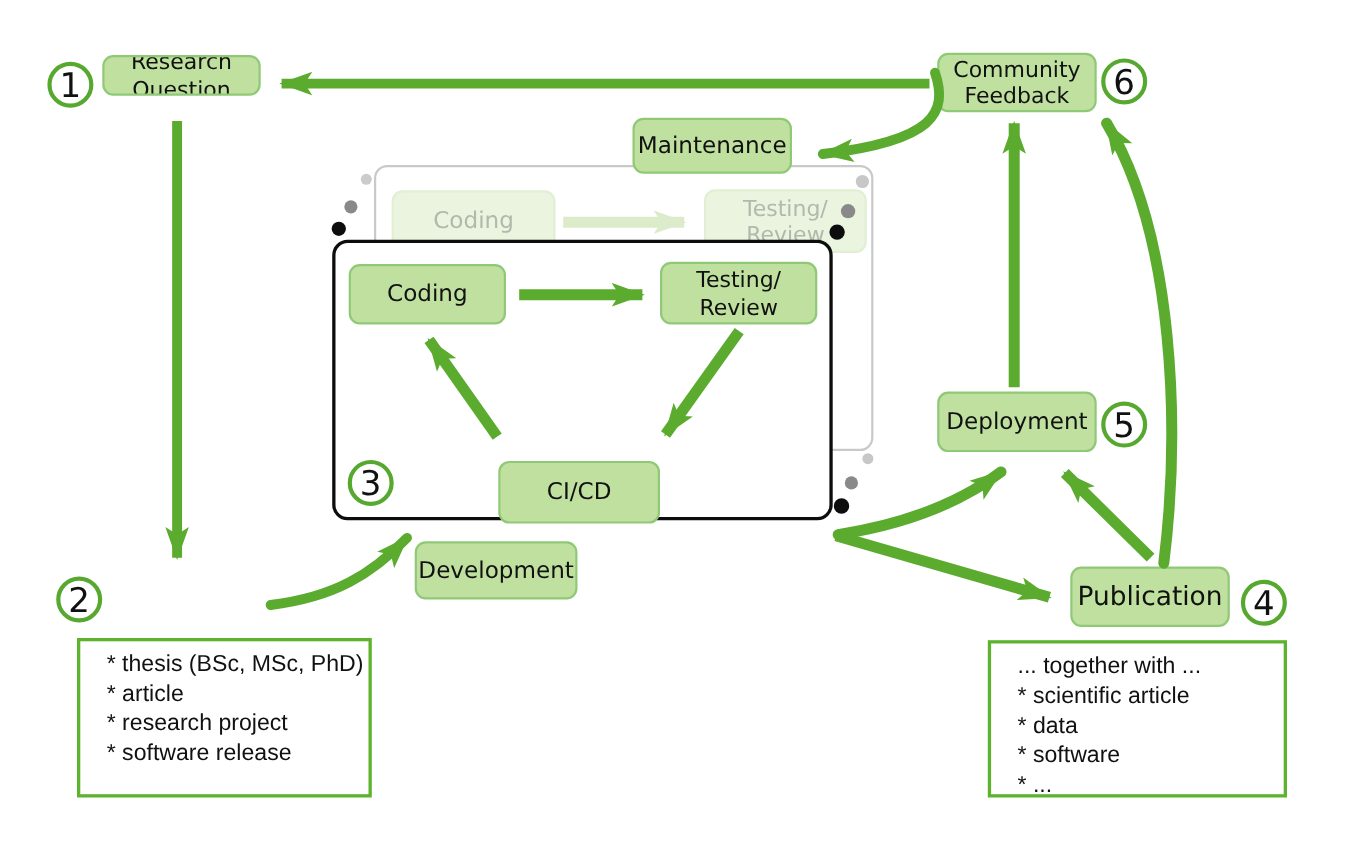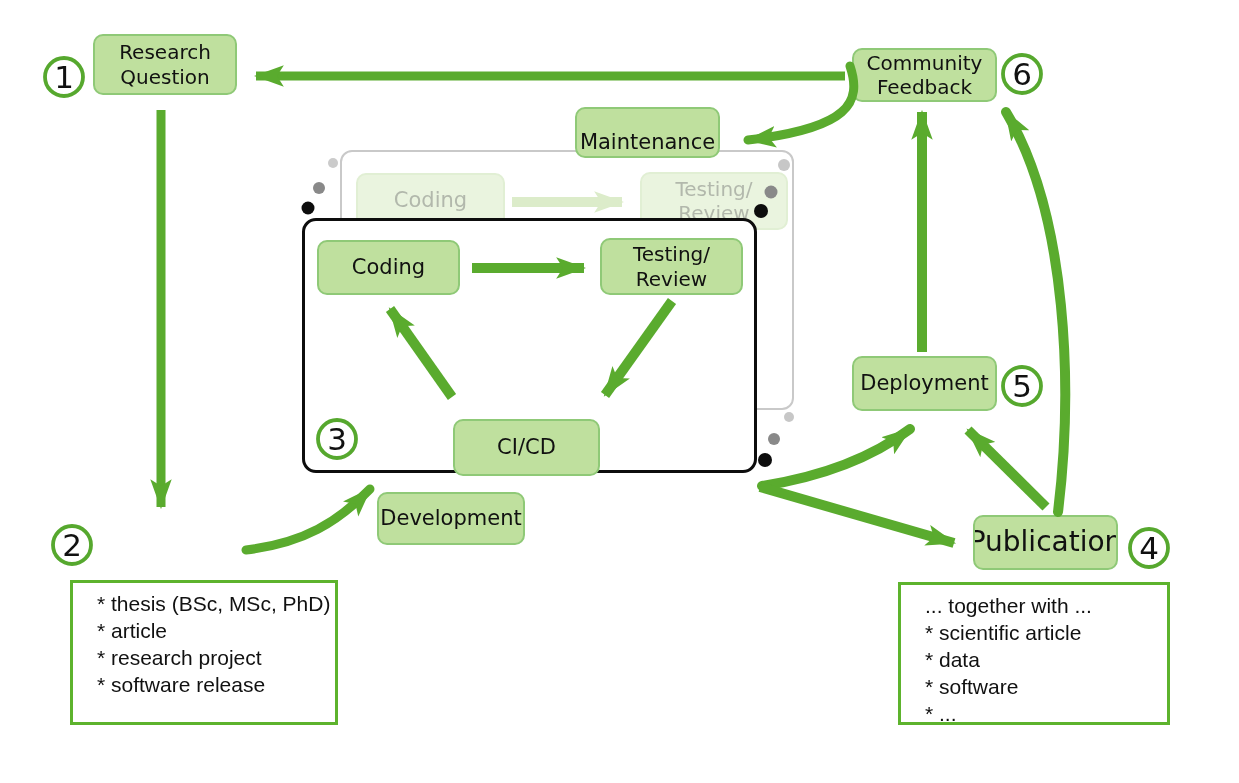--- a/index.html
+++ b/index.html
@@ -8,21 +8,21 @@
   .layer{position:absolute;left:0;top:0;width:1239px;height:783px;pointer-events:none;}
   .z1{z-index:1}.z2{z-index:2}.z3{z-index:3}.z4{z-index:4}.z5{z-index:5}
 
   .card{position:absolute;background:#ffffff;box-sizing:border-box;}
   .back-card{border:2px solid #c9c9c9;border-radius:12px;}
   .front-card{border:3.5px solid #0d0d0d;border-radius:14px;}
 
   .node{position:absolute;box-sizing:border-box;background:#bfe09e;border:2px solid #8fc977;
         border-radius:10px;display:flex;flex-direction:column;align-items:center;
         justify-content:center;text-align:center;line-height:1.22;overflow:hidden;}
-  .fs20{font-size:20px;} .fs21{font-size:21px;} .fs22{font-size:28px;} .fs29{font-size:21px;}
+  .fs20{font-size:20px;} .fs21{font-size:21px;} .fs22{font-size:24px;} .fs29{font-size:21px;}
   .faded{background:#eaf4df;border-color:#e1efd4;color:#b2b8ac;}
 
   .listbox{position:absolute;box-sizing:border-box;background:#ffffff;border:3px solid #5db32d;
            font-family:"Liberation Sans",sans-serif;font-size:21px;line-height:27px;
            padding:7px 6px 0 24px;white-space:nowrap;}
   .step-num{font-size:31px;fill:#111;font-family:"DejaVu Sans",sans-serif;}
 </style>
 </head>
 <body>
 
@@ -56,26 +56,26 @@
 
   <div class="node fs20 z4" style="left:600px;top:238px;width:143px;height:57px;">
     <span>Testing/</span>
     <span>Review</span>
   </div>
 
   <div class="node fs29 z4" style="left:453px;top:419px;width:147px;height:57px;">
     <span>CI/CD</span>
   </div>
 
-  <div class="node fs20 z4" style="left:93px;top:34px;width:144px;height:61px;align-items:center;">
+  <div class="node fs20 z4" style="left:93px;top:50px;width:144px;height:37px;align-items:center;">
     <span>Research</span>
     <span>Question</span>
   </div>
 
-  <div class="node fs21 z4" style="left:575px;top:107px;width:145px;height:51px;justify-content:flex-end;">
+  <div class="node fs21 z4" style="left:575px;top:107px;width:145px;height:51px;">
     <span>Maintenance</span>
   </div>
 
   <div class="node fs20 z4" style="left:852px;top:48px;width:145px;height:54px;">
     <span>Community</span>
     <span>Feedback</span>
   </div>
 
 
   <div class="node fs21 z4" style="left:377px;top:492px;width:148px;height:53px;">

